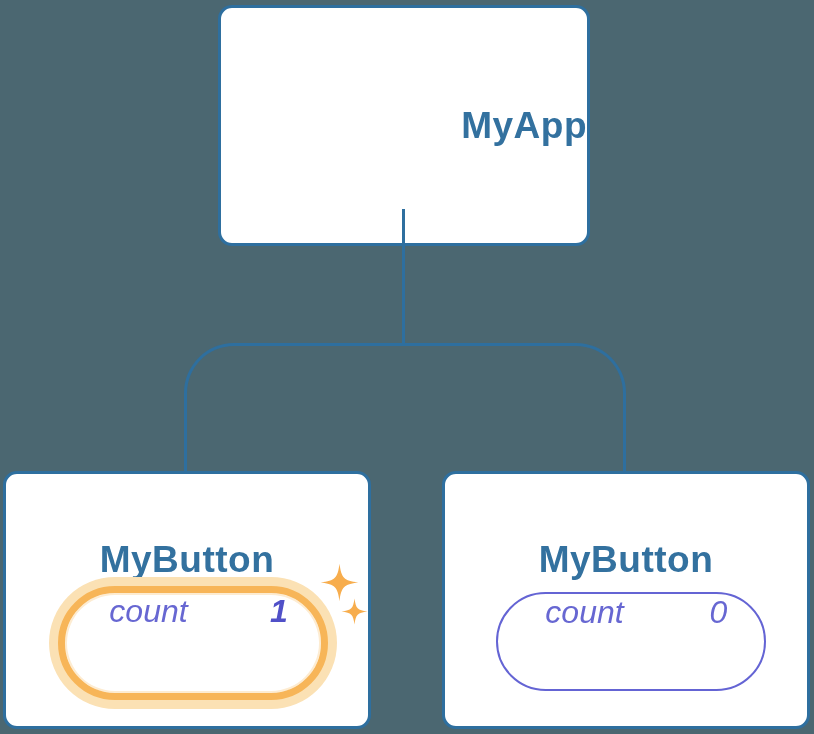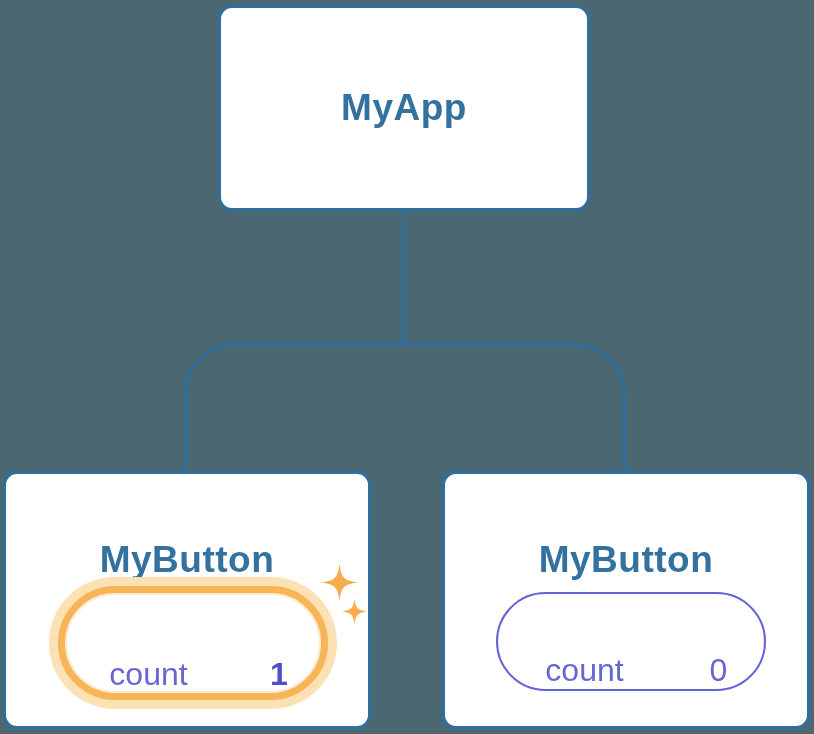--- a/index.html
+++ b/index.html
@@ -31,22 +31,22 @@
     border-radius: 14px;
   }
   .node-label {
     font-size: 37px;
     font-weight: 700;
     color: var(--text-blue);
     letter-spacing: 0.5px;
   }
   #root-node {
     left: 218px; top: 5px;
-    width: 372px; height: 206px;
-    display: flex; align-items: center; justify-content: center;
+    width: 372px; height: 241px;
+    display: flex; align-items: center; justify-content: flex-end;
   }
   .trunk {
     position: absolute;
     left: 402px; top: 209px;
     width: 3px; height: 137px;
     background: var(--blue);
   }
   .bracket {
     position: absolute;
     left: 184px; top: 343px;
@@ -65,22 +65,23 @@
   .child-title {
     position: absolute;
     top: 45px; left: 0; right: 0;
     text-align: center;
     margin-top: 20px;
   }
   .pill {
     position: absolute;
     background: #ffffff;
     display: flex;
-    align-items: flex-end;
+    align-items: flex-start;
     overflow: hidden;
+    font-style: italic;
   }
   .pill-highlighted {
     left: 52px; top: 112px;
     width: 270px; height: 114px;
     border: 7px solid var(--orange);
     border-radius: 60px;
     box-shadow: 0 0 0 9px var(--orange-glow), inset 0 0 0 2px #fdecd2;
   }
   .pill-default {
     left: 51px; top: 118px;

